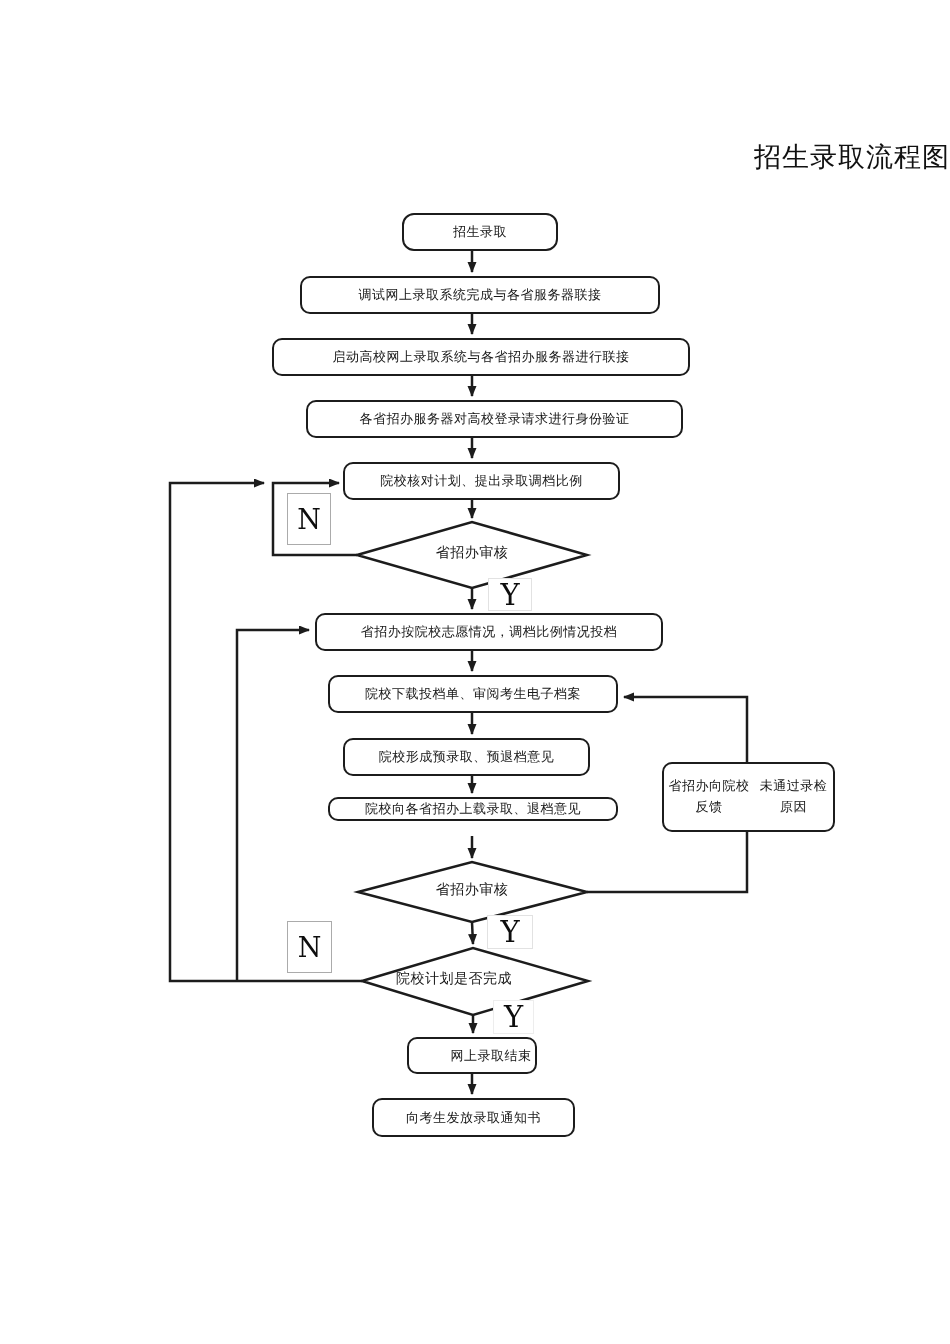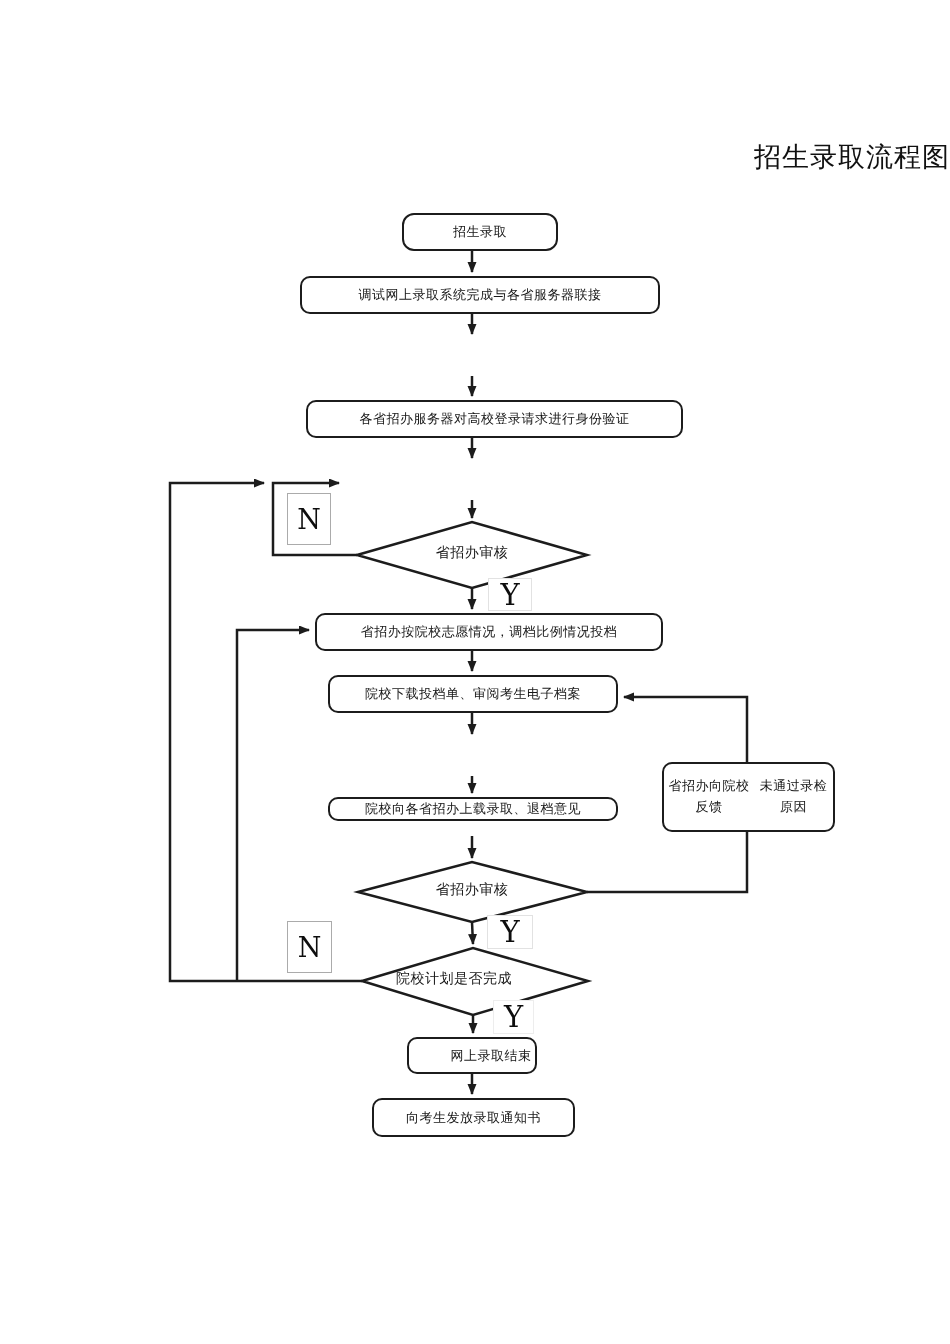--- a/index.html
+++ b/index.html
@@ -68,28 +68,31 @@
       <polygon points="357,555 472,522 587,555 472,588"></polygon>
       <polygon points="358,892 472,862 587,892 472,922"></polygon>
       <polygon points="362,981 473,948 588,981 473,1015"></polygon>
     </g>
   </svg>
 
   <div class="node" style="left:402px;top:213px;width:156px;height:38px;border-radius:12px;">招生录取</div>
 
   <div class="node" style="left:300px;top:276px;width:360px;height:38px;">调试网上录取系统完成与各省服务器联接</div>
 
+  <div class="node" style="left:272px;top:338px;width:418px;height:38px;">启动高校网上录取系统与各省招办服务器进行联接</div>
 
   <div class="node" style="left:300px;top:400px;width:377px;height:38px;margin-left:6px;">各省招办服务器对高校登录请求进行身份验证</div>
 
+  <div class="node" style="left:343px;top:462px;width:277px;height:38px;">院校核对计划、提出录取调档比例</div>
 
   <div class="node" style="left:315px;top:613px;width:348px;height:38px;">省招办按院校志愿情况，调档比例情况投档</div>
 
   <div class="node" style="left:328px;top:675px;width:290px;height:38px;">院校下载投档单、审阅考生电子档案</div>
 
+  <div class="node" style="left:343px;top:738px;width:247px;height:38px;">院校形成预录取、预退档意见</div>
 
   <div class="node" style="left:328px;top:797px;width:290px;height:24px;">院校向各省招办上载录取、退档意见</div>
 
   <div class="node multiline" style="left:662px;top:762px;width:173px;height:70px;">
     <span>省招办向院校反馈</span>
     <span>未通过录检原因</span>
   </div>
 
   <div class="node" style="left:407px;top:1037px;width:130px;height:37px;padding-left:38px;">网上录取结束</div>
 

